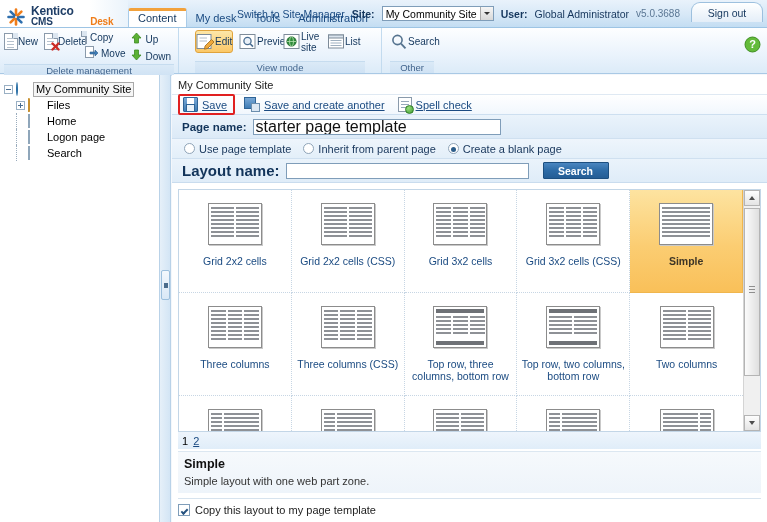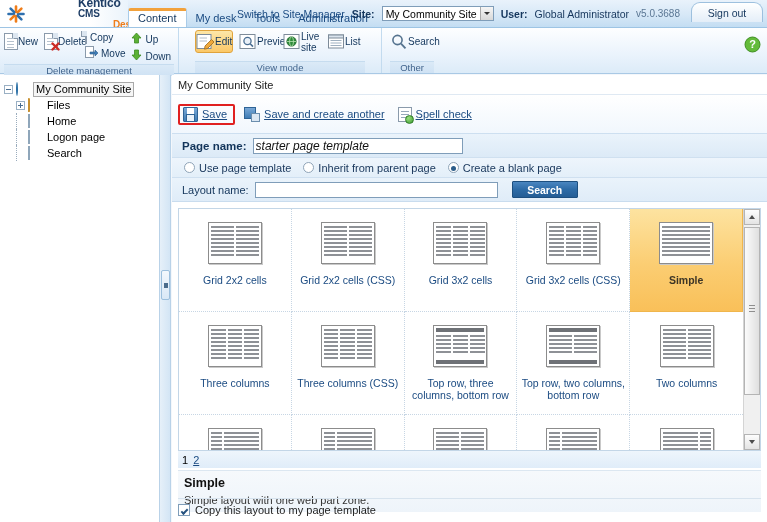--- a/index.html
+++ b/index.html
@@ -17,21 +17,21 @@
   
   .header {
     position: relative; height: 28px; width: 100%;
     background: linear-gradient(to bottom, #e9f2fb 0%, #d7e8f7 55%, #c3ddf2 100%);
     border-bottom: 1px solid #9dc4e4;
     overflow: hidden;
   }
   .logo-block {
     position:absolute; left:0; top:0; width:128px; height:27px;
     background: linear-gradient(to right, #ffffff 70%, #eaf3fb 100%);
-    display:flex; align-items:center; padding-left:6px;gap:47px;
+    display:flex; align-items:flex-end; padding-left:6px;
   }
   .logo-mark { width:20px; height:20px; position:relative; flex:0 0 20px; }
   .logo-text { margin-left:5px; line-height:1.02; }
   .logo-l1 { font-size:12px; font-weight:bold; color:#1f3e66; letter-spacing:-0.2px; }
   .logo-l2 { font-size:10px; font-weight:bold; color:#1f3e66; letter-spacing:-0.2px; }
   .logo-l2 .orange { color:#ef7d1a;padding-left:35px; }
 
   .tabs { position:absolute; left:128px; top:7px; display:flex; align-items:flex-end; height:21px; }
   .tab {
     padding:3px 9px 4px 9px; font-size:11px; color:#1b4b82;
@@ -143,21 +143,21 @@
   }
   .splitter-handle i { width:4px; height:5px; background:#4b6c8c; display:block; }
 
   .content-pane {
     position:absolute; left:172px; top:0; right:0; bottom:0;
     background:#fff; overflow:hidden;
   }
 
   .crumb { padding:4px 0 3px 6px; font-size:11px; color:#222; background:#fff; }
   .actionbar {
-    display:flex; align-items:center; gap:0px; height:40px;
+    display:flex; align-items:center; gap:0px; height:21px;
     border-top:1px solid #dfe9f3; border-bottom:1px solid #cddff0;
     background: linear-gradient(to bottom,#ffffff,#f1f7fd); padding-left:6px;
   }
   .act { display:flex; align-items:center; gap:4px; padding:2px 10px 2px 3px; cursor:pointer; font-size:11px; }
   .act a { color:#1b4b82; text-decoration:underline; }
   .act.boxed { border:2px solid #e02020; border-radius:2px; padding:1px 6px 1px 3px; margin-right:6px; }
   .save-ico { width:15px; height:15px; background:linear-gradient(to bottom,#79a8d6,#3e7cb5); border:1px solid #2f6496; position:relative; border-radius:1px; }
   .save-ico::before { content:""; position:absolute; left:3px; top:0; right:3px; height:6px; background:#fff; }
   .save-ico::after { content:""; position:absolute; left:2px; bottom:0; right:2px; height:6px; background:#e9f2fa; border:1px solid #2f6496; border-bottom:none; }
   .savecreate-ico { width:16px; height:15px; position:relative; }
@@ -167,42 +167,42 @@
   .spell-ico .l { position:absolute; left:2px; right:2px; height:1px; background:#98a9ba; }
   .spell-ico .chk { position:absolute; right:-3px; bottom:-3px; width:9px; height:9px; border-radius:50%; background:radial-gradient(circle at 35% 30%,#9ae07c,#3d9b33); border:1px solid #2f7d27; }
 
   .pagename-row {
     display:flex; align-items:center; gap:6px; height:24px; padding-left:10px;
     background: linear-gradient(to bottom,#eaf3fb,#dceaf7);
     border-bottom:1px solid #cfe0f0;
   }
   .pagename-row .lab { font-weight:bold; font-size:11.5px; color:#12345a; }
   .pagename-input {
-    width:210px; height:16px; border:1px solid #7f9db9; background:#fff;
-    font-family:"Liberation Sans", sans-serif; font-size:12px; padding:0 2px; color:#111;font-style:italic;
+    width:248px; height:16px; border:1px solid #7f9db9; background:#fff;
+    font-family:"Liberation Sans", sans-serif; font-size:16px; padding:0 2px; color:#111;
   }
   .radio-row {
     display:flex; align-items:center; gap:12px; height:20px; padding-left:12px;
     background: linear-gradient(to bottom,#eef5fc,#e3eff9); border-bottom:1px solid #cfe0f0;
     font-size:11px; color:#18365b;
   }
   .rad { display:flex; align-items:center; gap:4px; cursor:pointer; }
   .radio {
     width:11px; height:11px; border-radius:50%; background:#fff;
     border:1px solid #8fa4b8; position:relative; flex:0 0 11px;
   }
   .radio.on::after {
     content:""; position:absolute; left:2.5px; top:2.5px; width:5px; height:5px;
     border-radius:50%; background:#2c5d8a;
   }
   .layout-row {
     display:flex; align-items:center; gap:6px; height:24px; padding-left:10px;
     background: linear-gradient(to bottom,#eaf3fb,#dfecf8); border-bottom:1px solid #c9dcee;
   }
-  .layout-row .lab { font-size:11px; color:#12345a; }
+  .layout-row .lab { font-size:15px; color:#12345a;font-weight:bold; }
   .layout-input {
     width:243px; height:16px; border:1px solid #7f9db9; background:#fff;
     font-family:"Liberation Sans", sans-serif; font-size:11px; padding:0 2px;
   }
   .btn-search {
     width:66px; height:17px; margin-left:8px;
     background: linear-gradient(to bottom,#4a86c0 0%, #2d6ba6 50%, #245d95 100%);
     border:1px solid #1c4f80; color:#fff; font-size:10.5px; font-weight:bold;
     display:flex; align-items:center; justify-content:center; cursor:pointer; border-radius:1px;
   }

